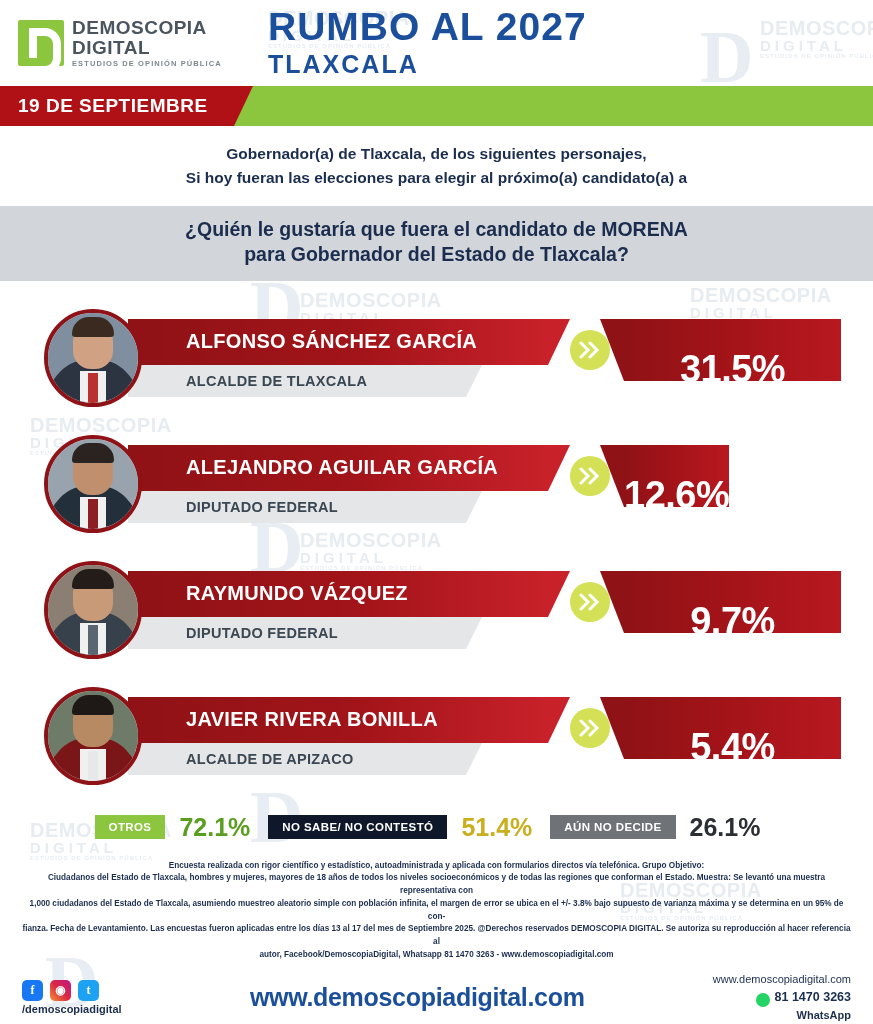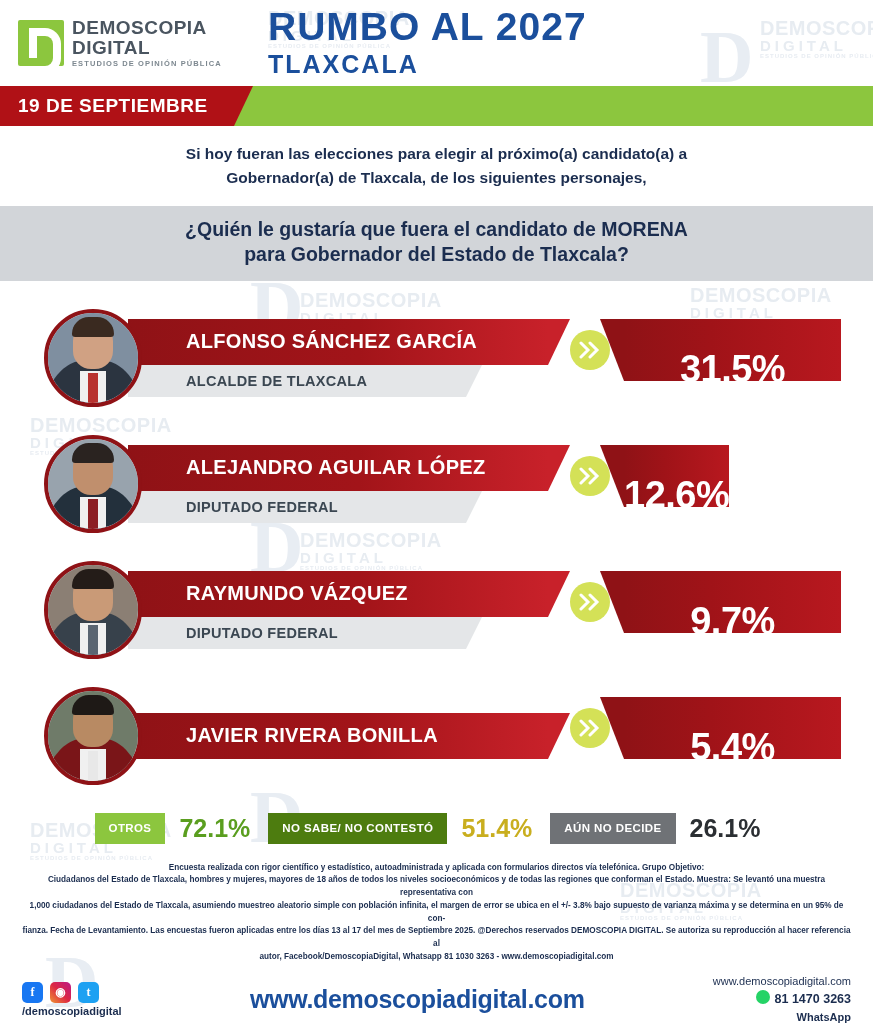--- a/index.html
+++ b/index.html
@@ -317,21 +317,21 @@
   .others {
     position: relative;
     z-index: 2;
     display: flex;
     align-items: center;
     justify-content: center;
     gap: 0;
     padding: 14px 0 10px;
   }
   .oth-chip {
-    height: 31px;
+    height: 24px;
     display: flex;
     align-items: center;
     padding: 0 14px;
     font-size: 11.5px;
     font-weight: bold;
     color: #ffffff;
     letter-spacing: .4px;
   }
   .oth-val {
     font-size: 25px;
@@ -370,21 +370,21 @@
   .handle { font-size: 11px; font-weight: bold; color: #1b2d4f; margin-top: 2px; }
   .site {
     flex: 1;
     text-align: center;
     font-size: 25px;
     font-weight: bold;
     color: #1b4f9c;
     letter-spacing: -.3px;
   }
   .contact { text-align: right; font-size: 11px; color: #1b2d4f; line-height: 1.5; }
-  .contact .wa { display: flex; align-items: flex-start; justify-content: flex-end; gap: 5px; font-weight: bold; font-size: 12.5px; }
+  .contact .wa { display: flex; align-items: flex-end; justify-content: flex-end; gap: 5px; font-weight: bold; font-size: 12.5px; }
   .wa-dot { width: 14px; height: 14px; border-radius: 50%; background: #25d366; }
 </style>
 </head>
 <body>
 
 <div class="watermarks">
   <div class="wm" style="left:268px; top:8px;">
     <div class="wm-main">DEMOSCOPIA</div>
     <div class="wm-sub">DIGITAL</div>
     <div class="wm-tag">ESTUDIOS DE OPINIÓN PÚBLICA</div>
@@ -447,22 +447,22 @@
   </div>
 
 </div>
 
 <div class="date-band">
   <div class="date-red">19 DE SEPTIEMBRE</div>
   <div class="date-green"></div>
 </div>
 
 <div class="intro">
+  <div class="intro-line">Gobernador(a) de Tlaxcala, de los siguientes personajes,</div>
   <div class="intro-line">Si hoy fueran las elecciones para elegir al próximo(a) candidato(a) a</div>
-  <div class="intro-line">Gobernador(a) de Tlaxcala, de los siguientes personajes,</div>
 </div>
 
 <div class="question-bar">
   <div>¿Quién le gustaría que fuera el candidato de MORENA</div>
   <div>para Gobernador del Estado de Tlaxcala?</div>
 </div>
 
 <div class="rows">
 
   <div class="row">
@@ -497,21 +497,21 @@
     <div class="photo">
       <div class="ph-bg" style="background:#98a3ad"></div>
       <div class="ph-suit" style="background:#23303c"></div>
       <div class="ph-shirt"></div>
       <div class="ph-tie" style="background:#8c1f24"></div>
       <div class="ph-head" style="background:#c08f6d"></div>
       <div class="ph-hair" style="background:#2a2320"></div>
     </div>
     <div class="bar-group">
       <div class="name-bar">
-        <span>ALEJANDRO AGUILAR LÓPEZ</span>
+        <span>ALEJANDRO AGUILAR GARCÍA</span>
       </div>
       <div class="role-bar">
         <span>DIPUTADO FEDERAL</span>
       </div>
     </div>
     <div class="chev">
       <svg width="22" height="18" viewBox="0 0 22 18">
           <path d="M2 2 L9 9 L2 16" stroke="#ffffff" stroke-width="3" fill="none" stroke-linecap="round"></path>
           <path d="M11 2 L18 9 L11 16" stroke="#ffffff" stroke-width="3" fill="none" stroke-linecap="round"></path>
         </svg>
@@ -555,48 +555,51 @@
       <div class="ph-suit" style="background:#7a1518"></div>
       <div class="ph-shirt"></div>
       <div class="ph-tie" style="background:#e8e8e8"></div>
       <div class="ph-head" style="background:#b88a63"></div>
       <div class="ph-hair" style="background:#1e1916"></div>
     </div>
     <div class="bar-group">
       <div class="name-bar">
         <span>JAVIER RIVERA BONILLA</span>
       </div>
+      <div class="role-bar">
+        <span>ALCALDE DE APIZACO</span>
+      </div>
     </div>
     <div class="chev">
       <svg width="22" height="18" viewBox="0 0 22 18">
           <path d="M2 2 L9 9 L2 16" stroke="#ffffff" stroke-width="3" fill="none" stroke-linecap="round"></path>
           <path d="M11 2 L18 9 L11 16" stroke="#ffffff" stroke-width="3" fill="none" stroke-linecap="round"></path>
         </svg>
     </div>
     <div class="pct">
       <span>5.4%</span>
     </div>
   </div>
 </div>
 
 <div class="others">
   <div class="oth-chip" style="background:#8cc63e">OTROS</div>
   <div class="oth-val" style="color:#5a9e1f">72.1%</div>
-  <div class="oth-chip" style="background:#4d7c0f">NO SABE/ NO CONTESTÓ</div>
+  <div class="oth-chip" style="background:#0f172a">NO SABE/ NO CONTESTÓ</div>
   <div class="oth-val" style="color:#c9ae1e">51.4%</div>
   <div class="oth-chip" style="background:#6f7276">AÚN NO DECIDE</div>
   <div class="oth-val" style="color:#2b2f33">26.1%</div>
 </div>
 
 <div class="footnote">
   <div>Encuesta realizada con rigor científico y estadístico, autoadministrada y aplicada con formularios directos vía telefónica. Grupo Objetivo:</div>
   <div>Ciudadanos del Estado de Tlaxcala, hombres y mujeres, mayores de 18 años de todos los niveles socioeconómicos y de todas las regiones que conforman el Estado. Muestra: Se levantó una muestra representativa con</div>
   <div>1,000 ciudadanos del Estado de Tlaxcala, asumiendo muestreo aleatorio simple con población infinita, el margen de error se ubica en el +/- 3.8% bajo supuesto de varianza máxima y se determina en un 95% de con-</div>
   <div>fianza. Fecha de Levantamiento. Las encuestas fueron aplicadas entre los días 13 al 17 del mes de Septiembre 2025. @Derechos reservados DEMOSCOPIA DIGITAL. Se autoriza su reproducción al hacer referencia al</div>
-  <div>autor, Facebook/DemoscopiaDigital, Whatsapp 81 1030 3263 - www.demoscopiadigital.com</div>
+  <div>autor, Facebook/DemoscopiaDigital, Whatsapp 81 1470 3263 - www.demoscopiadigital.com</div>
 </div>
 
 <div class="bottom">
   <div>
     <div class="socials">
       <div class="sico" style="background:#1877f2">f</div>
       <div class="sico" style="background:linear-gradient(45deg,#f09433,#dc2743,#bc1888)">◉</div>
       <div class="sico" style="background:#1da1f2">t</div>
     </div>
     <div class="handle">/demoscopiadigital</div>

